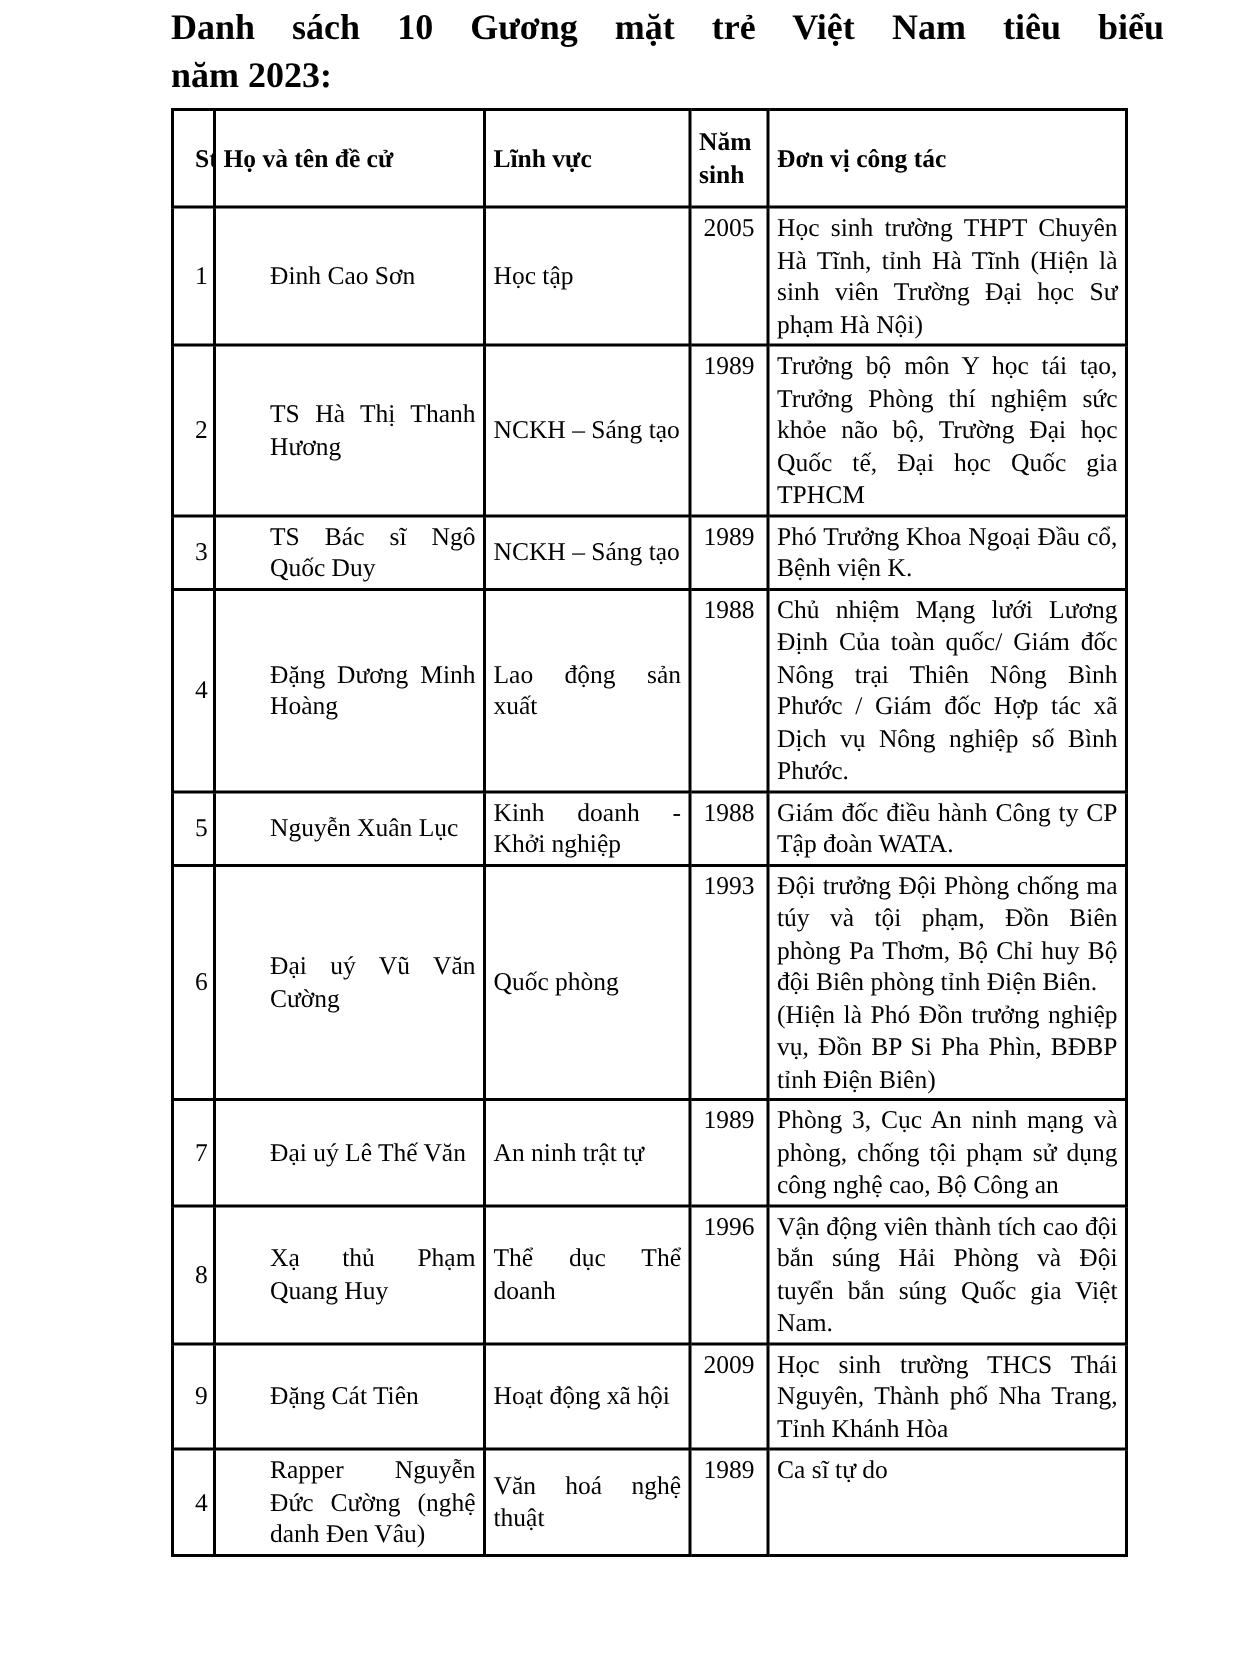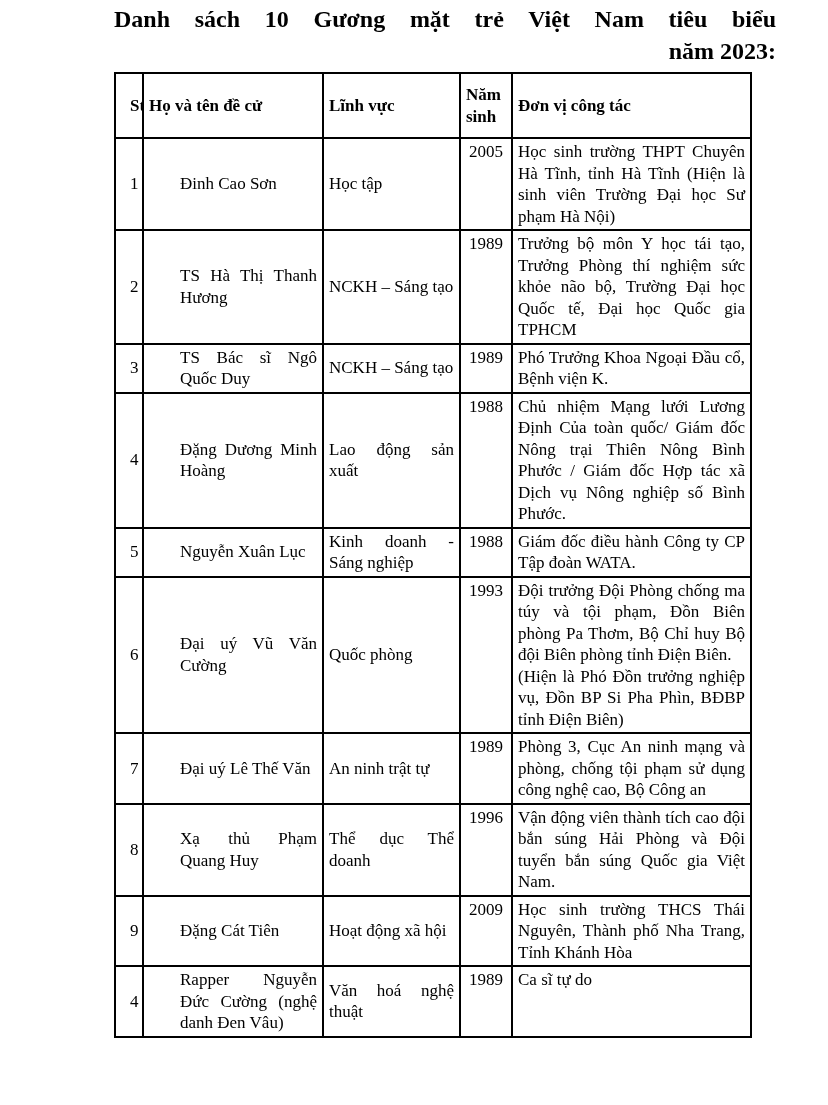--- a/index.html
+++ b/index.html
@@ -19,21 +19,21 @@
   .title {
     font-weight: 700;
     font-size: 24px;
     line-height: 32px;
   }
   .title-line1 {
     text-align: justify;
     text-align-last: justify;
   }
   .title-line2 {
-    text-align: right;
+    text-align: left;
     margin-bottom: 5px;
   }
   table.doc-table {
     border-collapse: collapse;
     table-layout: fixed;
     width: 636px;
     font-size: 17px;
     line-height: 21.5px;
   }
   .doc-table th, .doc-table td {
@@ -110,21 +110,21 @@
     <td class="c-stt">4</td>
     <td class="c-name">Đặng Dương Minh Hoàng</td>
     <td class="c-field">Lao động sản xuất</td>
     <td class="c-year">1988</td>
     <td class="c-unit">Chủ nhiệm Mạng lưới Lương Định Của toàn quốc/ Giám đốc Nông trại Thiên Nông Bình Phước / Giám đốc Hợp tác xã Dịch vụ Nông nghiệp số Bình Phước.</td>
   </tr>
 
   <tr>
     <td class="c-stt">5</td>
     <td class="c-name">Nguyễn Xuân Lục</td>
-    <td class="c-field">Kinh doanh - Sáng nghiệp</td>
+    <td class="c-field">Kinh doanh - Khởi nghiệp</td>
     <td class="c-year">1988</td>
     <td class="c-unit">Giám đốc điều hành Công ty CP Tập đoàn WATA.</td>
   </tr>
 
   <tr>
     <td class="c-stt">6</td>
     <td class="c-name">Đại uý Vũ Văn Cường</td>
     <td class="c-field">Quốc phòng</td>
     <td class="c-year">1993</td>
     <td class="c-unit">Đội trưởng Đội Phòng chống ma túy và tội phạm, Đồn Biên phòng Pa Thơm, Bộ Chỉ huy Bộ đội Biên phòng tỉnh Điện Biên.

